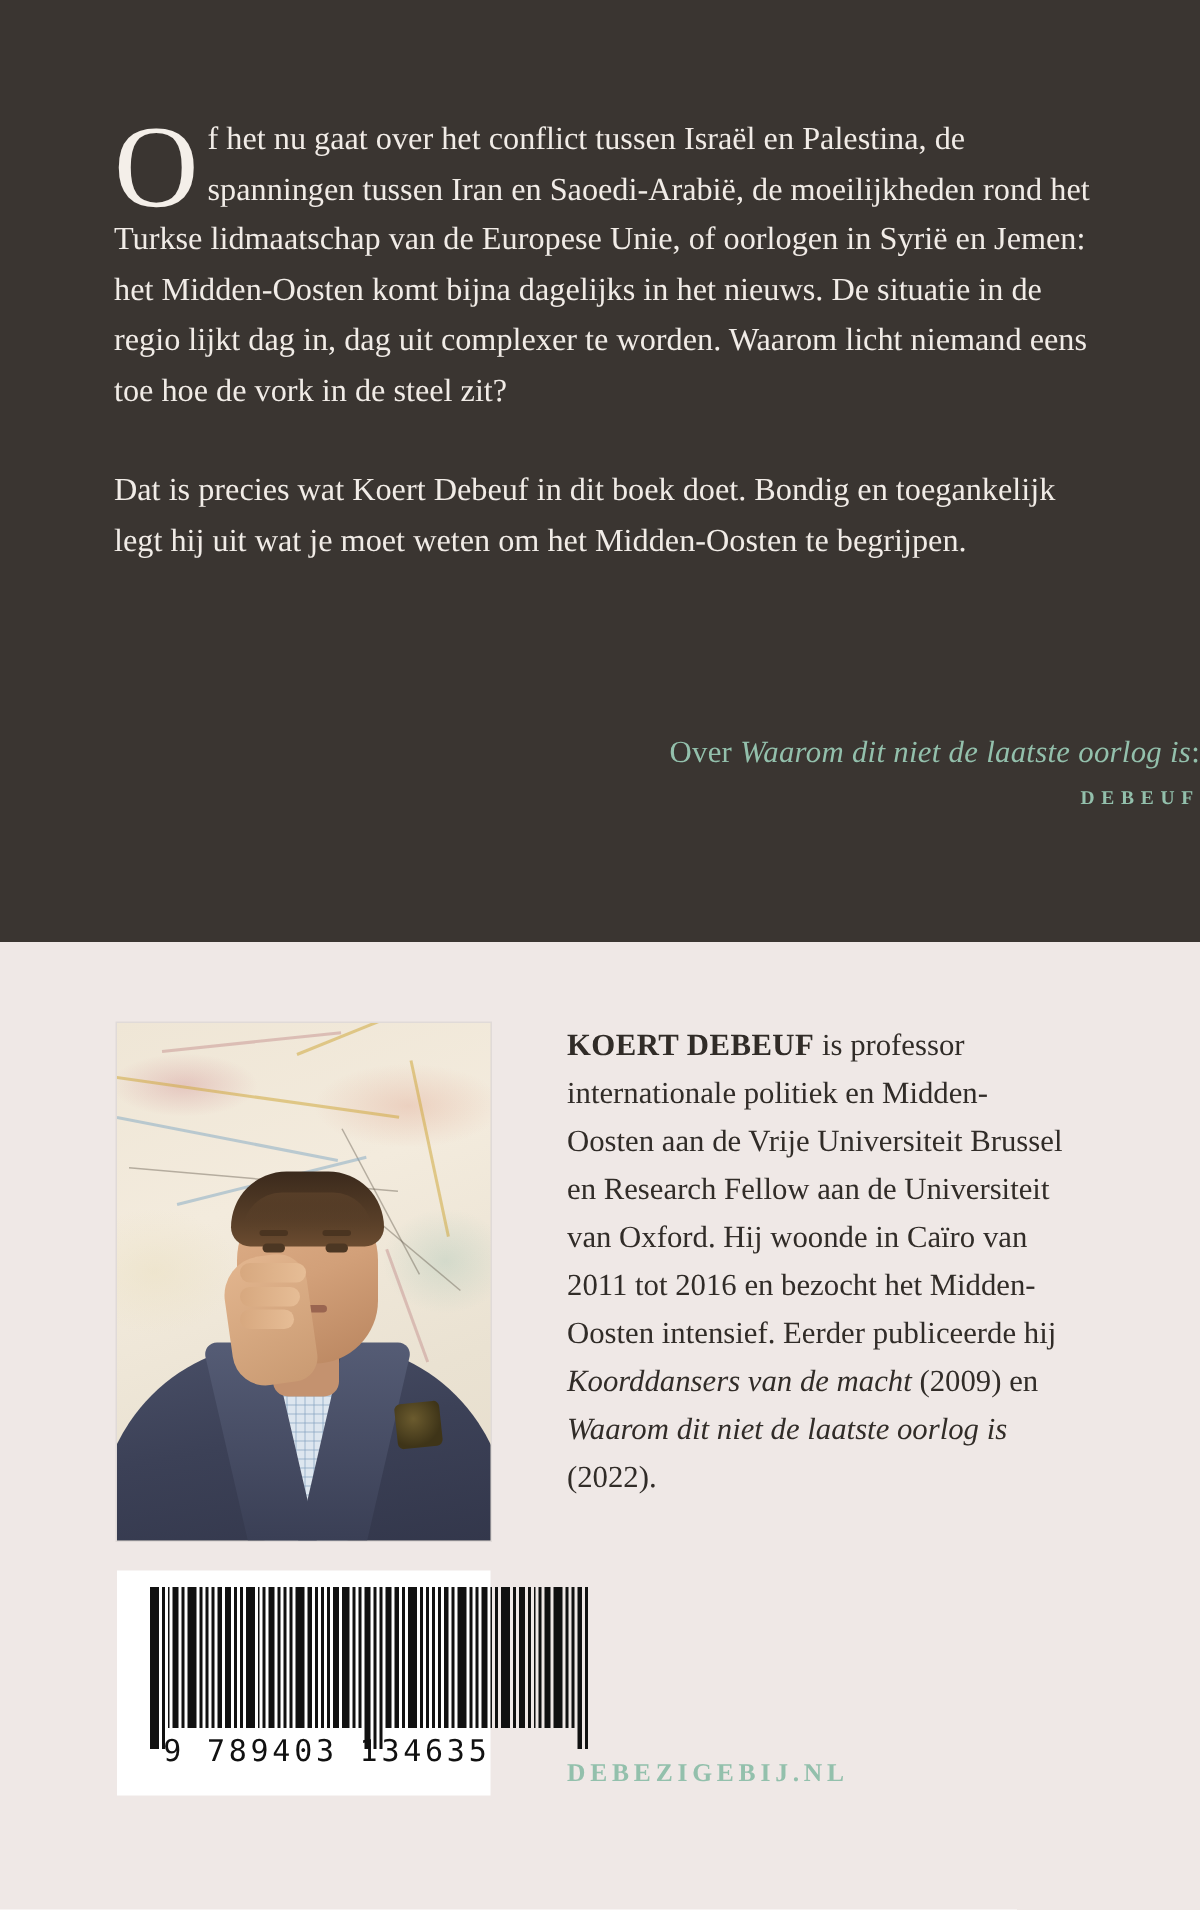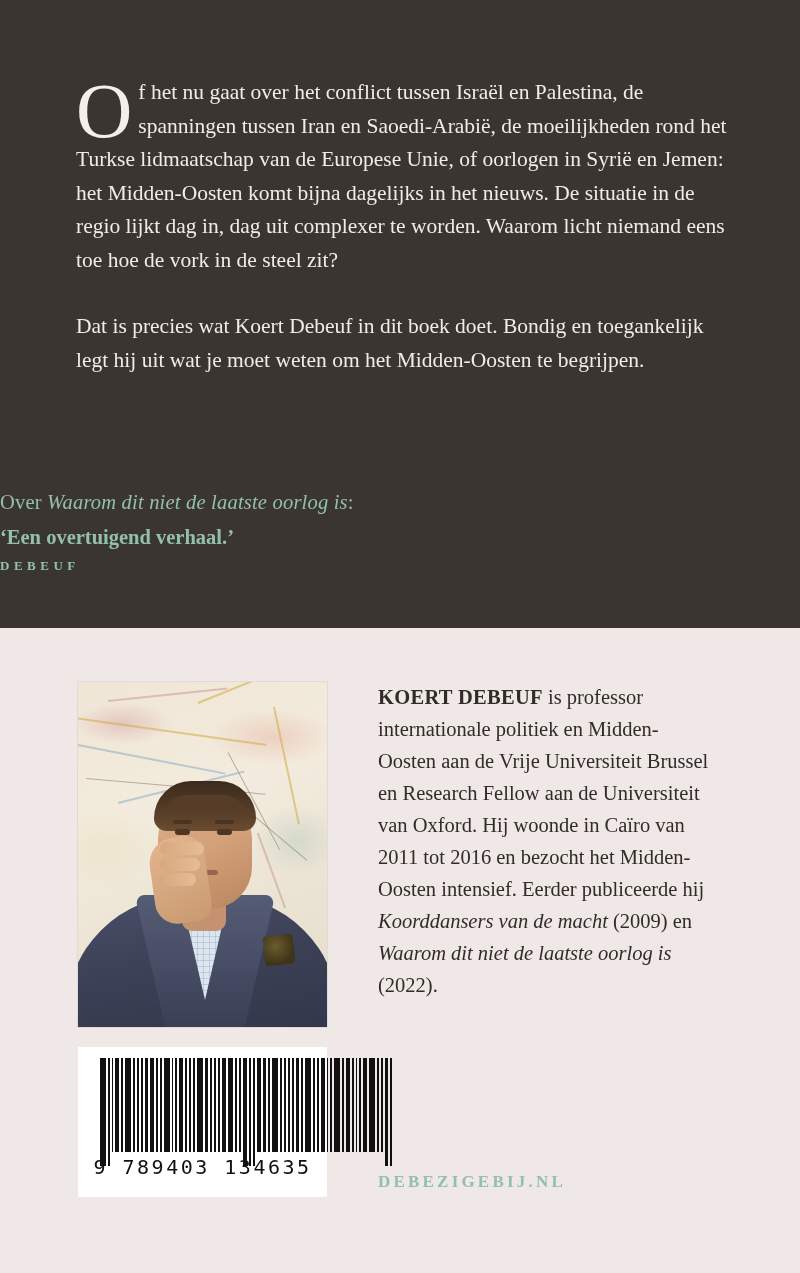--- a/index.html
+++ b/index.html
@@ -46,21 +46,21 @@
     color: #f4efe9;
     font-family: "Liberation Serif", "DejaVu Serif", serif;
   }
 
   
   .quote-block {
     position: absolute;
     left: 0;
     top: 488px;
     width: 800px;
-    text-align: left;
+    text-align: right;
     color: #93c0ac;
   }
   .quote-over {
     font-size: 20.5px;
     line-height: 28px;
     letter-spacing: 0.2px;
   }
   .quote-over .title-ital {
     font-style: italic;
   }
@@ -272,21 +272,21 @@
     background: #111111;
     height: 94px;
     margin-right: 2px;
   }
   .bars i.tall { height: 108px; }
   .isbn {
     position: absolute;
     left: 0;
     top: 108px;
     width: 249px;
-    text-align: center;
+    text-align: right;
     font-family: "DejaVu Sans Mono", "Liberation Mono", monospace;
     font-size: 20px;
     letter-spacing: 2.5px;
     color: #111111;
   }
 
   
   .publisher {
     position: absolute;
     left: 378px;
@@ -306,21 +306,20 @@
 
     <div class="blurb">
       <p>
         <span class="dropcap">O</span><span>f het nu gaat over het conflict tussen Israël en Palestina, de spanningen tussen Iran en Saoedi-Arabië, de moeilijkheden rond het Turkse lidmaatschap van de Europese Unie, of oorlogen in Syrië en Jemen: het Midden-Oosten komt bijna dagelijks in het nieuws. De situatie in de regio lijkt dag in, dag uit complexer te worden. Waarom licht niemand eens toe hoe de vork in de steel zit?</span>
       </p>
       <p class="para2">Dat is precies wat Koert Debeuf in dit boek doet. Bondig en toegankelijk legt hij uit wat je moet weten om het Midden-Oosten te begrijpen.</p>
     </div>
 
     <div class="quote-block">
       <div class="quote-over"><span>Over </span><span class="title-ital">Waarom dit niet de laatste oorlog is</span><span>:</span></div>
-      <div class="quote-line">‘Een overtuigend verhaal.’</div>
       <div class="quote-source">DEBEUF</div>
     </div>
 
   </div>
 
   <div class="panel-bottom"></div>
 
   <div class="photo" title="Author portrait of Koert Debeuf in front of an antique map of the Middle East">
     <div class="photo-map">
       <div class="mapline" style="left:-10px; top:34px; width:200px; transform:rotate(8deg);"></div>

